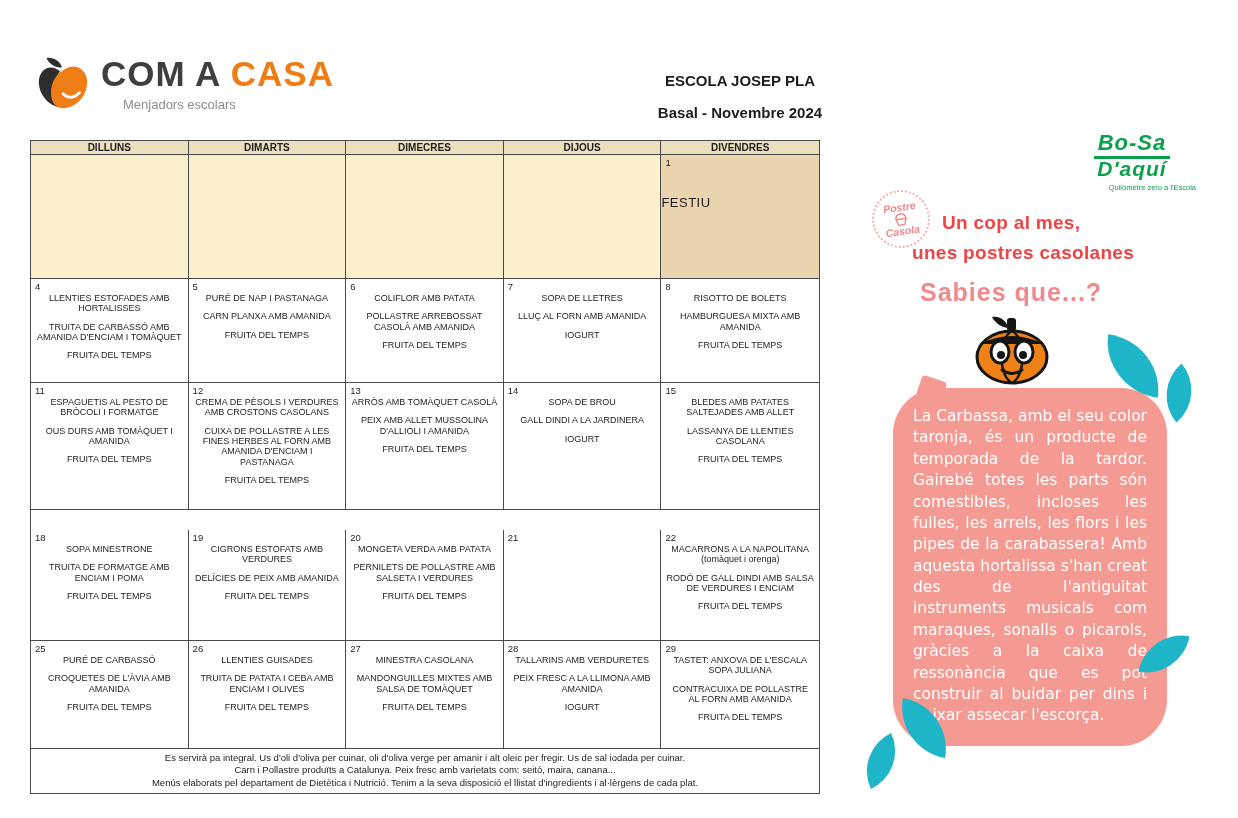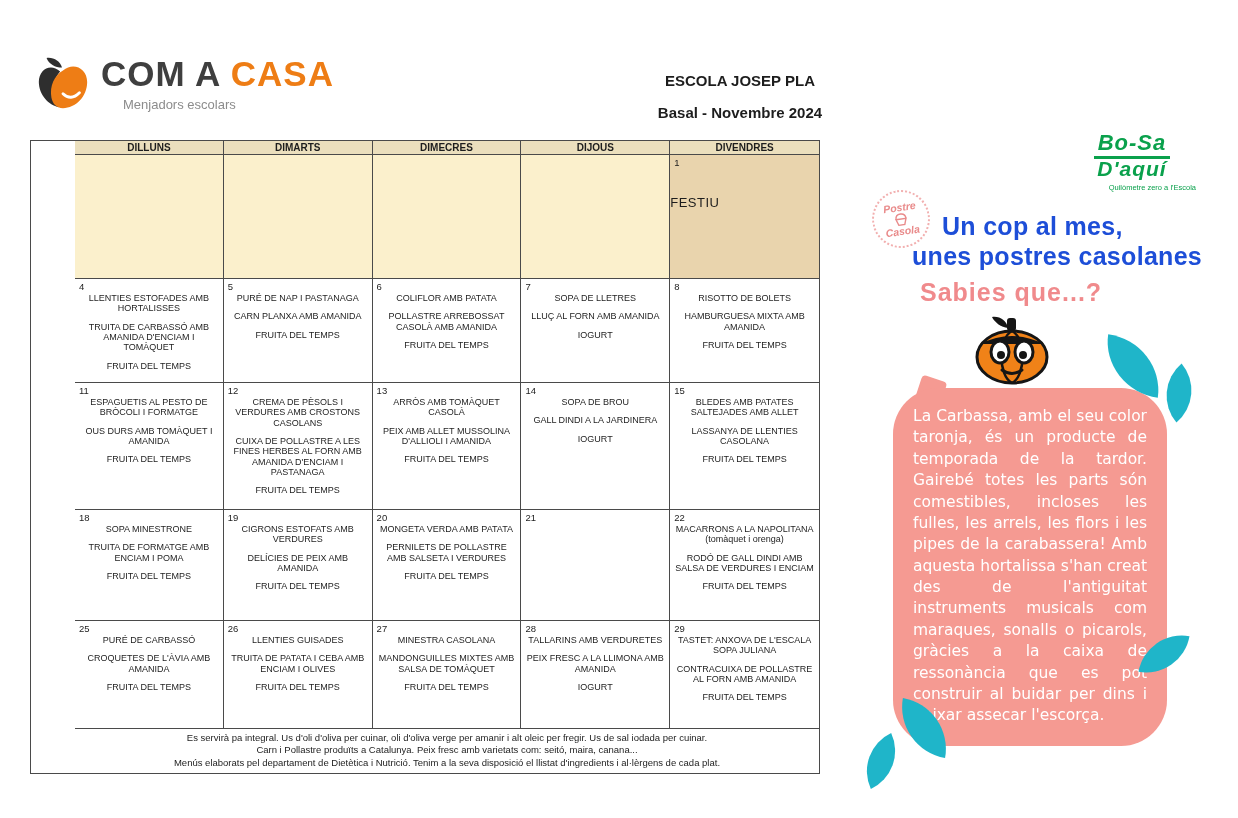--- a/index.html
+++ b/index.html
@@ -23,29 +23,29 @@
   .brand-text{margin-left:8px;}
   .brand-title{font-size:35px;font-weight:700;letter-spacing:1px;line-height:1.1;}
   .brand-title .t1{color:#3f3f3f;}
   .brand-title .t2{color:var(--orange);}
   .brand-sub{font-size:13px;color:#8c8c8c;margin-top:3px;margin-left:22px;}
   .school-block{position:absolute;left:600px;top:72px;width:280px;text-align:center;}
   .school-name{font-size:15px;font-weight:700;}
   .menu-title{font-size:15px;font-weight:700;margin-top:15px;}
 
   
-  .calendar{position:absolute;left:30px;top:140px;width:790px;border:1px solid var(--border);background:#fff;padding-left:44px;}
+  .calendar{position:absolute;left:30px;top:140px;width:790px;border:1px solid var(--border);background:#fff;}
   .cal-head{display:grid;grid-template-columns:repeat(5,1fr);background:var(--tan-header);border-bottom:1px solid var(--border);}
   .cal-head-cell{font-size:10px;font-weight:600;text-align:center;padding:1px 0;border-right:1px solid var(--border);}
   .cal-head-cell:last-child{border-right:none;}
   .cal-row{display:grid;grid-template-columns:repeat(5,1fr);border-bottom:1px solid var(--border);}
   .cal-row:nth-child(1){height:124px;}
   .cal-row:nth-child(2){height:104px;}
   .cal-row:nth-child(3){height:127px;}
-  .cal-row:nth-child(4){height:111px;}
+  .cal-row:nth-child(4){height:111px;margin-top:20px;}
   .cal-row:nth-child(5){height:108px;}
   .cal-cell{position:relative;border-right:1px solid var(--border);overflow:hidden;}
   .cal-cell:last-child{border-right:none;}
   .cal-row:nth-child(1) .cal-cell{background:var(--cream);}
   .cal-row:nth-child(1) .festiu-cell{background:var(--tan-festiu);}
   .day-num{position:absolute;top:2px;left:4px;font-size:9.5px;}
   .menu-lines{padding:14px 2px 2px 2px;}
   .menu-line{font-size:9px;line-height:1.15;text-align:center;margin:0 3px 8px 3px;}
   .festiu-label{display:flex;align-items:center;justify-content:flex-start;height:78%;}
   .festiu-label .menu-line{font-size:13px;letter-spacing:.5px;margin:0;}
@@ -54,21 +54,21 @@
   
   .bosa{position:absolute;left:1062px;top:130px;width:140px;text-align:center;color:var(--green);font-style:italic;}
   .bosa-row1{font-size:22px;font-weight:900;letter-spacing:1px;border-bottom:3px solid var(--green);display:inline-block;padding:0 4px;}
   .bosa-row2{font-size:21px;font-weight:900;letter-spacing:1px;margin-top:-2px;}
   .bosa-tag{font-size:7.5px;font-style:normal;margin-top:2px;text-align:right;padding-right:6px;}
 
   .postre-badge{position:absolute;left:872px;top:190px;width:58px;height:58px;border:2px dotted #f2b0b0;border-radius:50%;
     display:flex;flex-direction:column;align-items:center;justify-content:center;color:#e98b8b;background:#fff;transform:rotate(-8deg);}
   .postre-badge .b1,.postre-badge .b2{font-size:10.5px;font-style:italic;font-weight:700;line-height:1;}
 
-  .handline{position:absolute;font-weight:800;color:#1d4ed8;font-size:25px;letter-spacing:.3px;}
+  .handline{position:absolute;font-weight:800;color:#ef4444;font-size:19px;letter-spacing:.3px;}
   .handline.l1{left:942px;top:212px;}
   .handline.l2{left:912px;top:242px;}
   .sabies{position:absolute;left:920px;top:278px;font-size:25px;font-weight:800;color:var(--pink);letter-spacing:1px;}
 
   .pumpkin{position:absolute;left:962px;top:314px;}
 
   .bubble{position:absolute;left:893px;top:388px;width:274px;height:358px;background:var(--salmon);border-radius:46px;
     padding:18px 20px;color:#fff;}
   .bubble-tail{position:absolute;left:918px;top:378px;width:26px;height:26px;background:var(--salmon);transform:rotate(18deg);border-radius:4px;}
   .bubble-text{font-size:15.5px;line-height:1.38;text-align:justify;font-family:"DejaVu Sans",sans-serif;font-weight:500;}

